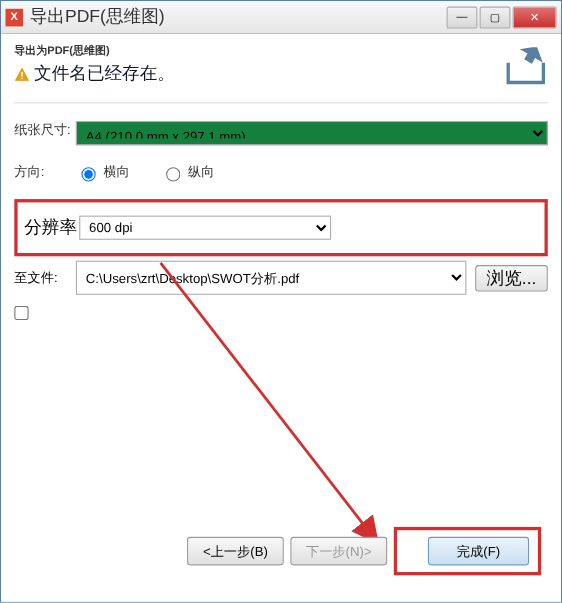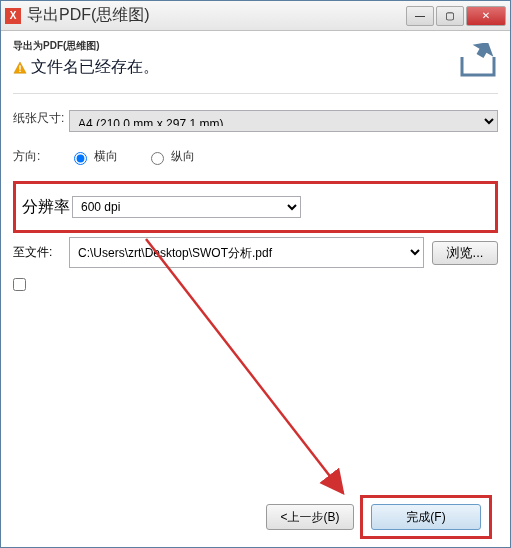--- a/index.html
+++ b/index.html
@@ -13,37 +13,37 @@
 .win-btn.close { background: linear-gradient(#e07070, #c83030); color: #fff; width: 40px; }
 .content { padding: 8px 12px; background: #fff; height: calc(100% - 30px); position: relative; }
 .heading-row { display: flex; align-items: flex-start; justify-content: space-between; }
 .heading { font-size: 10px; font-weight: bold; color: #333; margin-bottom: 4px; }
 .warning-row { display: flex; align-items: center; gap: 4px; font-size: 16px; color: #0f172a; }
 .warning-icon { width: 14px; height: 14px; }
 .share-icon { width: 40px; height: 36px; margin-top: 4px; }
 .divider { border: none; border-top: 1px solid #ddd; margin: 14px 0 16px; }
 .form-row { display: flex; align-items: flex-start; font-size: 12px; color: #333; margin-bottom: 16px; }
 .form-label { width: 56px; flex-shrink: 0; }
-.combo { flex: 1; height: 22px; font-size: 12px; padding: 5px 4px; background: #e5e5e5; border: 1px solid #abadb3; }
+.combo { flex: 1; height: 22px; font-size: 12px; padding: 5px 4px; background: #15803d; border: 1px solid #abadb3; }
 .radio-group { display: flex; align-items: center; gap: 28px; }
 .radio-item { display: flex; align-items: center; gap: 4px; font-size: 12px; }
 .highlight-box { border: 3px solid #d03030; padding: 12px 0 12px 6px; margin: 4px 0; display: flex; align-items: center; }
 .highlight-box .form-label { width: 50px; }
 .dpi-combo { width: 229px; height: 22px; font-size: 12px; padding: 2px 4px; background: #fff; border: 1px solid #abadb3; }
 .file-row { display: flex; align-items: center; gap: 8px; font-size: 12px; }
 .file-row .form-label { width: 48px; }
 .file-combo { flex: 1; height: 31px; font-size: 12px; padding: 2px 4px; background: #fff; border: 1px solid #abadb3; }
-.browse-btn { width: 66px; height: 24px; font-size: 13px; background: linear-gradient(#f8f8f8, #e0e0e0); border: 1px solid #9a9a9a; border-radius: 3px; cursor: pointer; }
+.browse-btn { width: 66px; height: 24px; font-size: 16px; background: linear-gradient(#f8f8f8, #e0e0e0); border: 1px solid #9a9a9a; border-radius: 3px; cursor: pointer; }
 .checkbox-row { display: flex; align-items: center; gap: 4px; font-size: 12px; margin-top: 10px; color: #444; }
 .checkbox-row input { margin: 0; }
-.button-bar { position: absolute; bottom: 8px; right: 18px; display: flex; gap: 6px; align-items: center; }
+.button-bar { position: absolute; bottom: 24px; right: 18px; display: flex; gap: 6px; align-items: center; }
 .nav-btn { width: 88px; height: 26px; font-size: 12px; background: linear-gradient(#f8f8f8, #e0e0e0); border: 1px solid #9a9a9a; border-radius: 3px; cursor: pointer; }
 .nav-btn:disabled { color: #999; }
 .finish-wrap { border: 3px solid #d03030; padding: 6px 8px; display: inline-block; }
-.finish-btn { width: 110px; height: 26px; font-size: 12px; background: linear-gradient(#eaf3fb, #c9deef); border: 1px solid #6a9cc9; border-radius: 3px; cursor: pointer; }
+.finish-btn { width: 92px; height: 26px; font-size: 12px; background: linear-gradient(#eaf3fb, #c9deef); border: 1px solid #6a9cc9; border-radius: 3px; cursor: pointer; margin-left: 20px; }
 .arrow-svg { position: absolute; top: 200px; left: 130px; pointer-events: none; }
 </style>
 </head>
 <body>
 
 <div class="window">
 
   <div class="titlebar">
     <div class="app-icon">X</div>
     <div class="title-text">导出PDF(思维图)</div>
@@ -120,19 +120,20 @@
       <defs>
         <marker id="ah" markerWidth="12" markerHeight="12" refX="9" refY="5" orient="auto">
           <path d="M0,0 L10,5 L0,10 Z" fill="#d03030"></path>
         </marker>
       </defs>
       <line x1="15" y1="8" x2="212" y2="262" stroke="#d03030" stroke-width="2.5" marker-end="url(#ah)"></line>
     </svg>
 
     <div class="button-bar">
       <button class="nav-btn">&lt;上一步(B)</button>
+      <button class="nav-btn" disabled="">下一步(N)&gt;</button>
       <span class="finish-wrap">
         <button class="finish-btn">完成(F)</button>
       </span>
     </div>
 
   </div>
 </div>
 
 </body></html>

